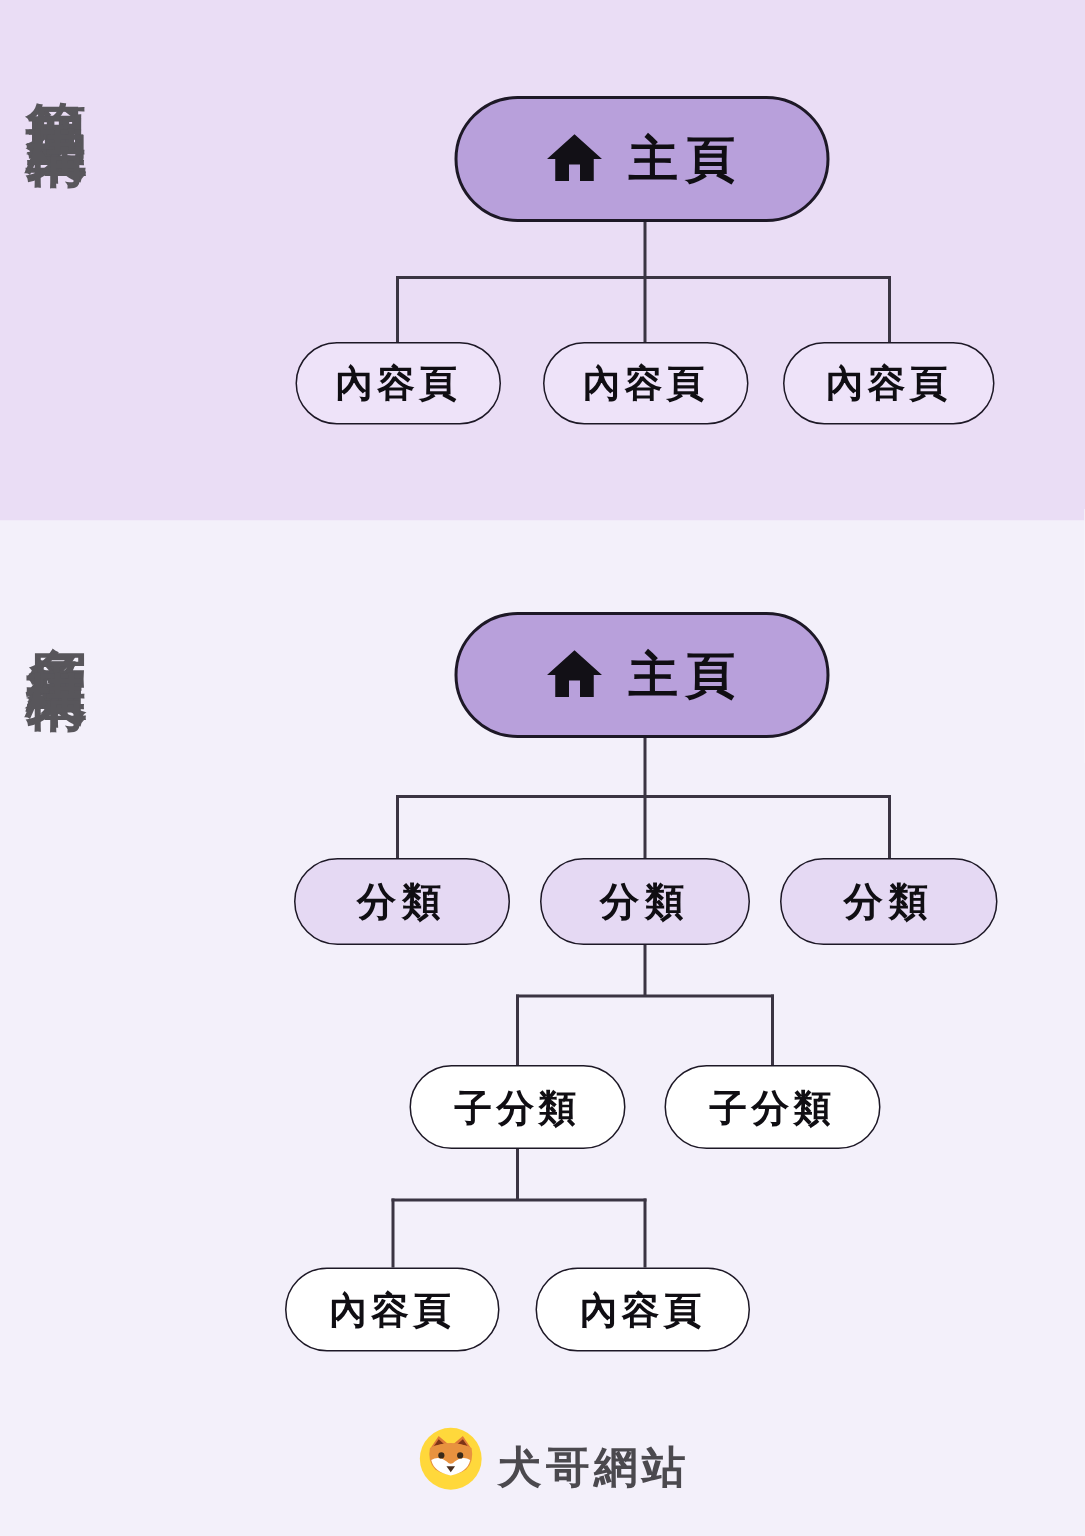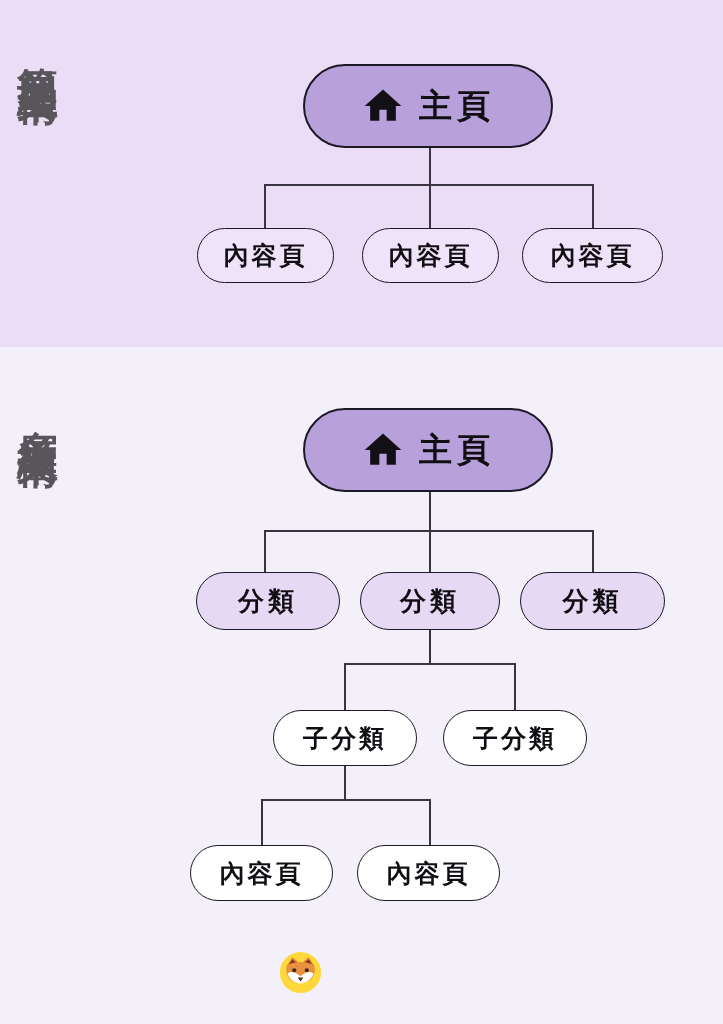--- a/index.html
+++ b/index.html
@@ -149,15 +149,16 @@
         <path d="M39 16 L33 7 L26 13 Z" fill="#E07B39"></path>
         <path d="M11.5 14.5 L15 9.5 L19 13 Z" fill="#7E3417"></path>
         <path d="M36.5 14.5 L33 9.5 L29 13 Z" fill="#7E3417"></path>
         <path d="M8.5 16 Q24 8.5 39.5 16 Q41.5 26 35.5 32 Q24 39.5 12.5 32 Q6.5 26 8.5 16 Z" fill="#E8923F"></path>
         <path d="M9.5 25 Q15 21.5 21 26 Q24 29.5 27 26 Q33 21.5 38.5 25 Q36.5 34 24 36.5 Q11.5 34 9.5 25 Z" fill="#FFFFFF"></path>
         <circle cx="17" cy="21.5" r="2.3" fill="#3A2A1A"></circle>
         <circle cx="31" cy="21.5" r="2.3" fill="#3A2A1A"></circle>
         <path d="M20.8 29.5 h6.4 l-3.2 4.5 z" fill="#4A3020"></path>
       </svg>
     </span>
+    <span class="brand">犬哥網站</span>
   </div>
 
 </div>
 
 </body></html>

